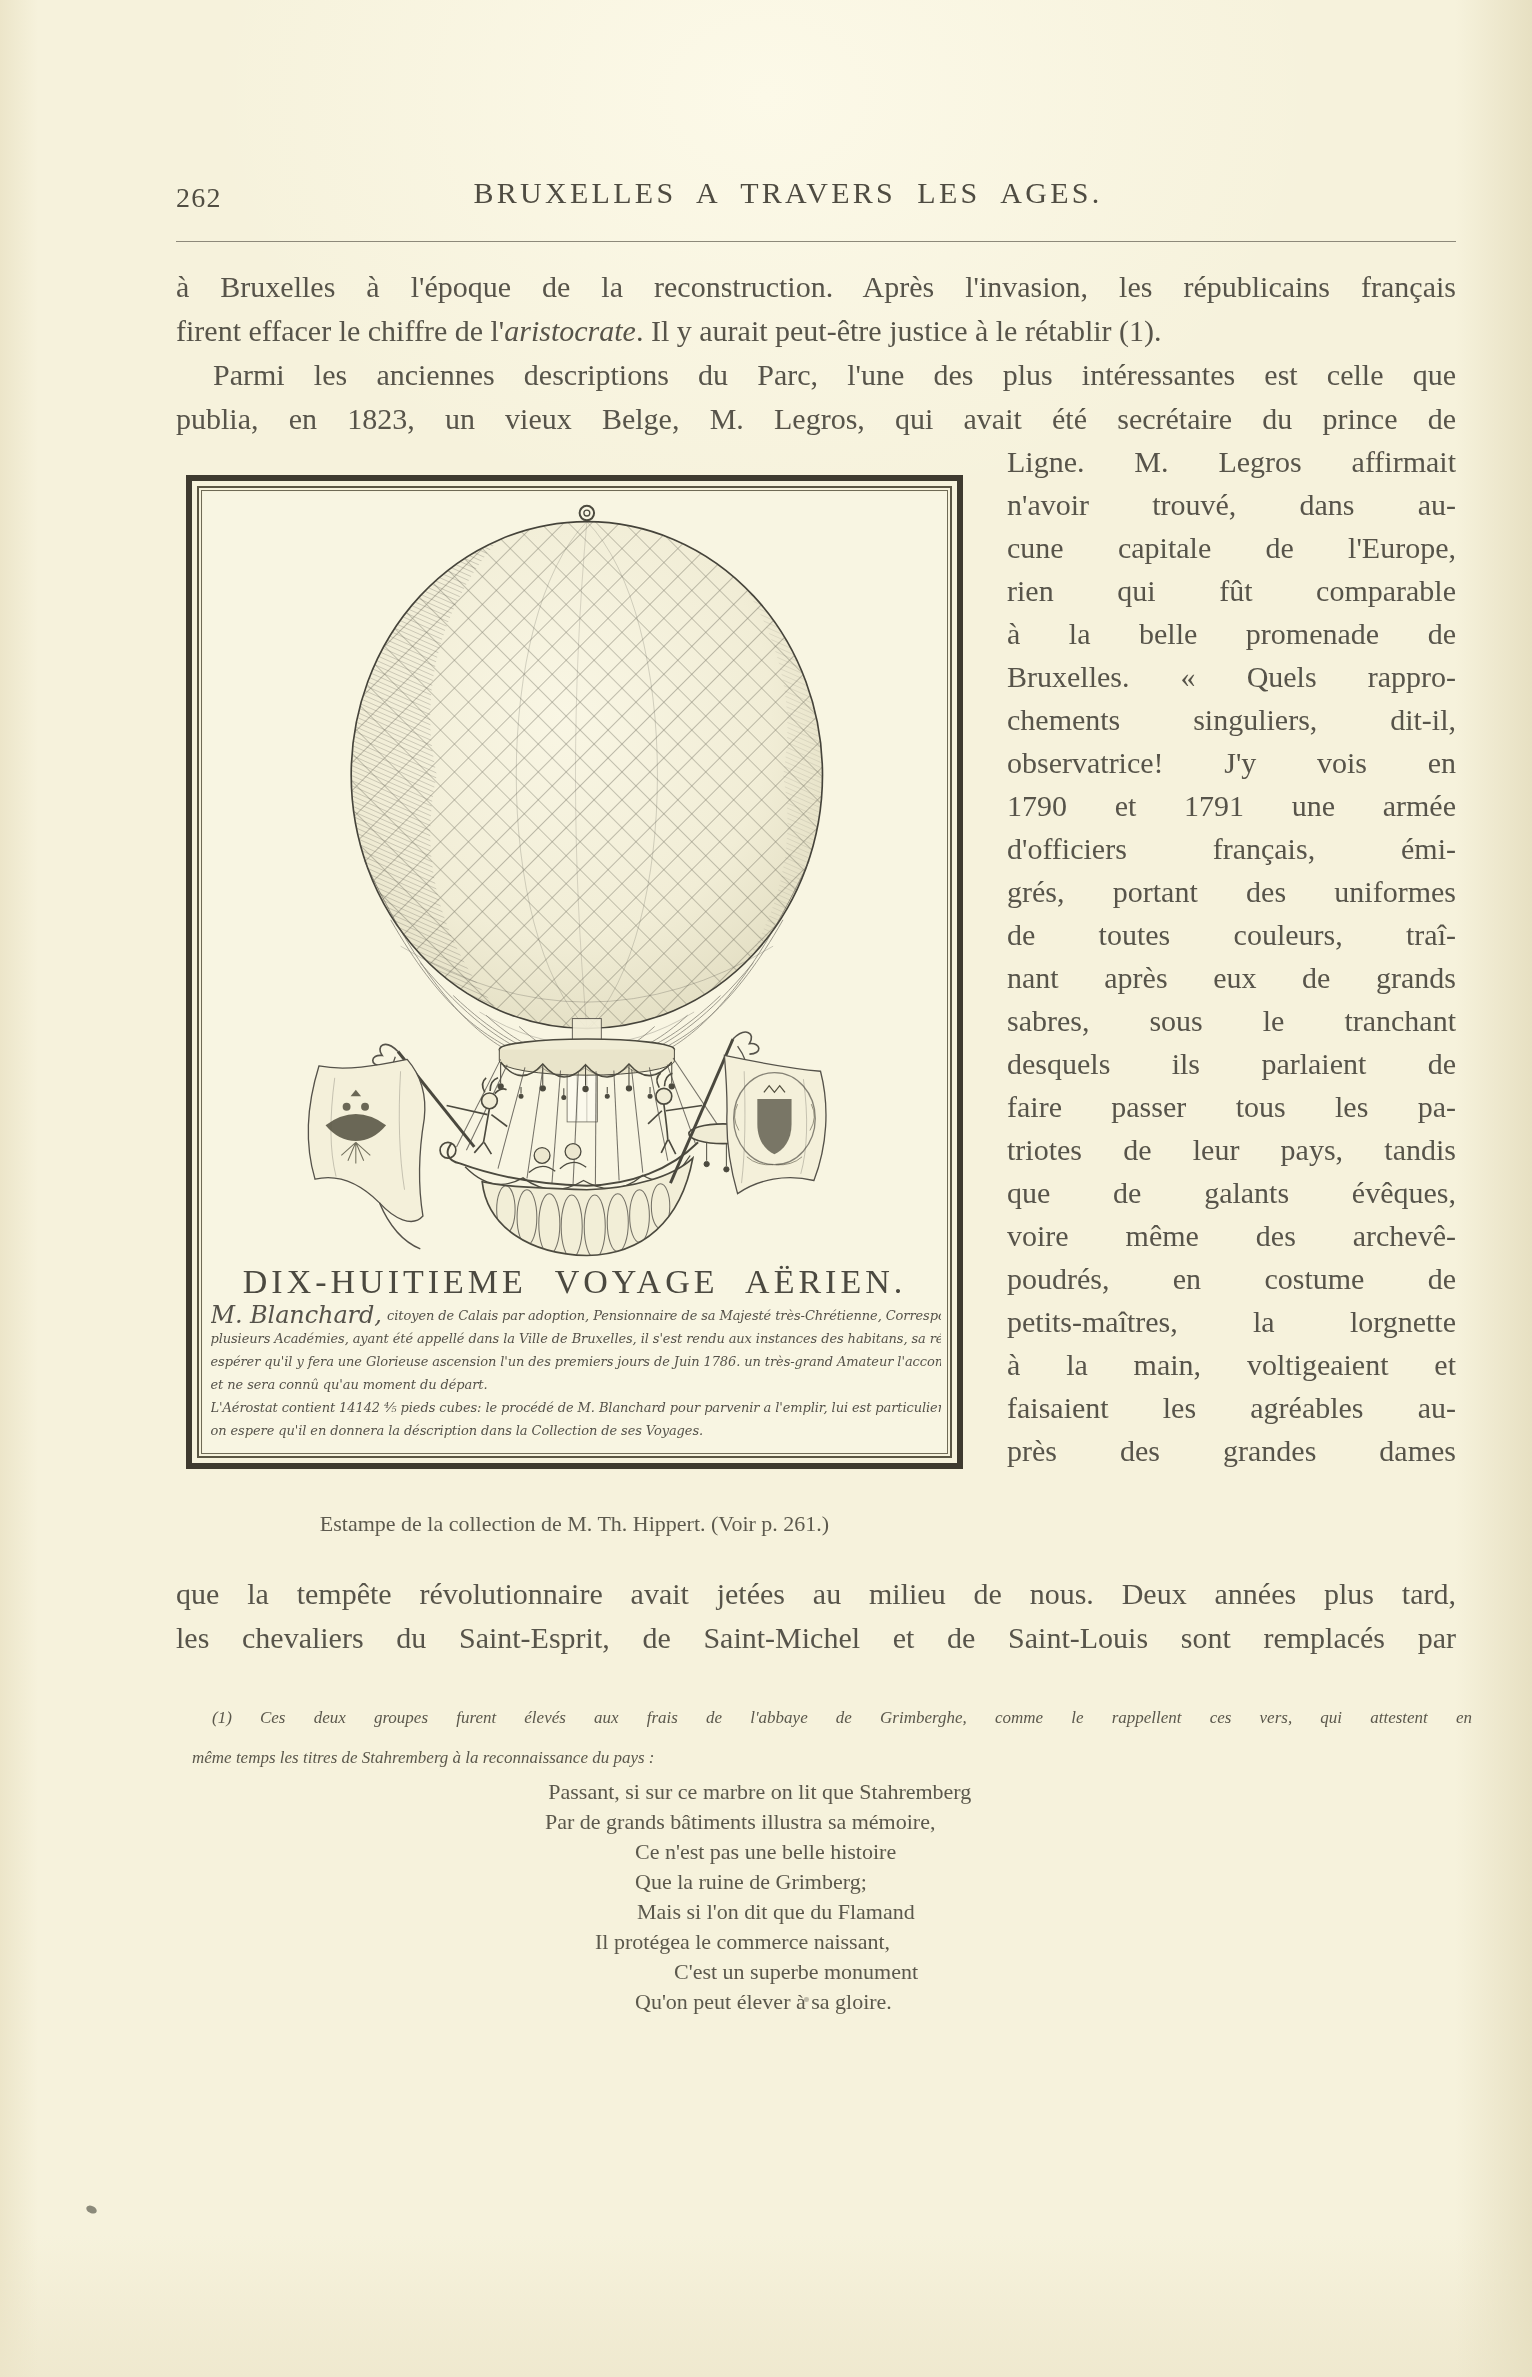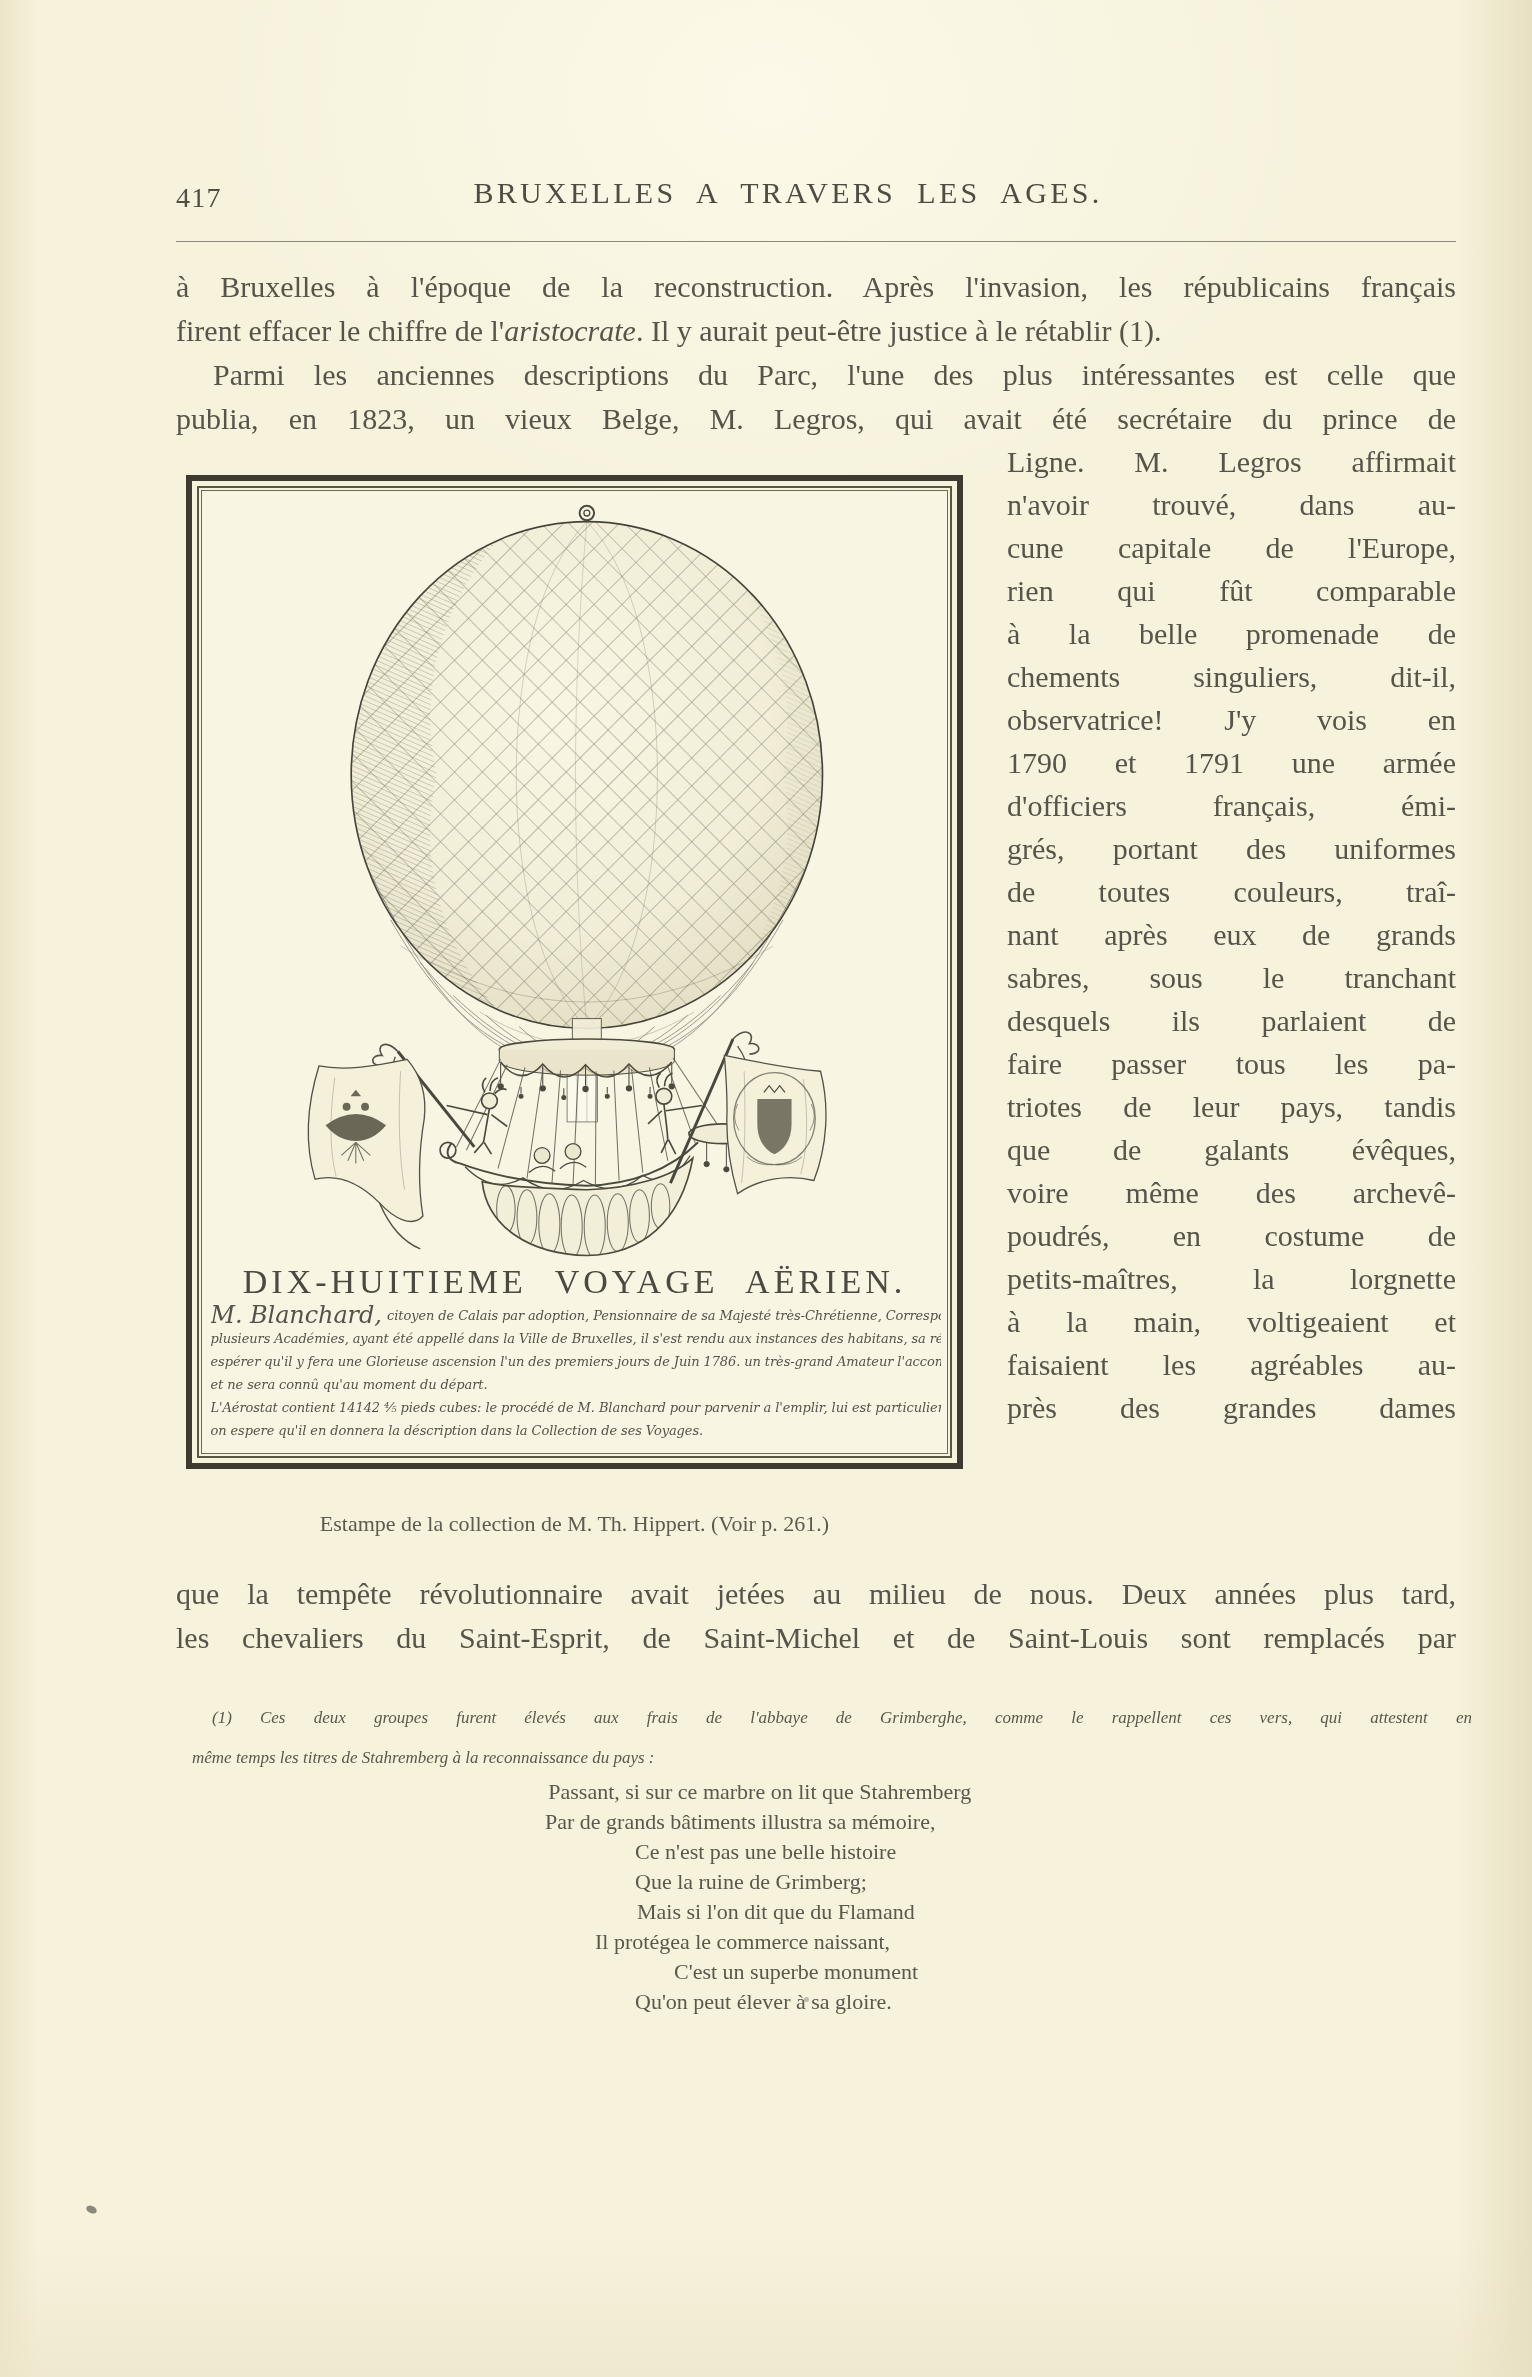--- a/index.html
+++ b/index.html
@@ -70,37 +70,38 @@
   .speck1{position:absolute;left:86px;top:2206px;width:10.5px;height:7.2px;border-radius:50%;
     background:#716f62;transform:rotate(25deg);opacity:.8;}
   .speck2{position:absolute;left:804px;top:1997px;width:4.6px;height:4.6px;border-radius:50%;
     background:#8a8677;opacity:.5;}
 </style>
 </head>
 <body>
 
 <div class="page">
 
-  <div class="pagenum">417</div>
+  <div class="pagenum">262</div>
   <div class="running-title">BRUXELLES A TRAVERS LES AGES.</div>
   <div class="rule"></div>
 
   <div class="para1">
     <div class="bl just">à Bruxelles à l'époque de la reconstruction. Après l'invasion, les républicains français</div>
     <div class="bl"><span>firent effacer le chiffre de l'</span><span class="it">aristocrate</span><span>. Il y aurait peut-être justice à le rétablir (1).</span></div>
     <div class="bl just indent">Parmi les anciennes descriptions du Parc, l'une des plus intéressantes est celle que</div>
     <div class="bl just">publia, en 1823, un vieux Belge, M. Legros, qui avait été secrétaire du prince de</div>
   </div>
 
   <div class="rcol">
       <div class="bl just">Ligne. M. Legros affirmait</div>
       <div class="bl just">n'avoir trouvé, dans au-</div>
       <div class="bl just">cune capitale de l'Europe,</div>
       <div class="bl just">rien qui fût comparable</div>
       <div class="bl just">à la belle promenade de</div>
+      <div class="bl just">Bruxelles. « Quels rappro-</div>
       <div class="bl just">chements singuliers, dit-il,</div>
       <div class="bl just">observatrice! J'y vois en</div>
       <div class="bl just">1790 et 1791 une armée</div>
       <div class="bl just">d'officiers français, émi-</div>
       <div class="bl just">grés, portant des uniformes</div>
       <div class="bl just">de toutes couleurs, traî-</div>
       <div class="bl just">nant après eux de grands</div>
       <div class="bl just">sabres, sous le tranchant</div>
       <div class="bl just">desquels ils parlaient de</div>
       <div class="bl just">faire passer tous les pa-</div>

